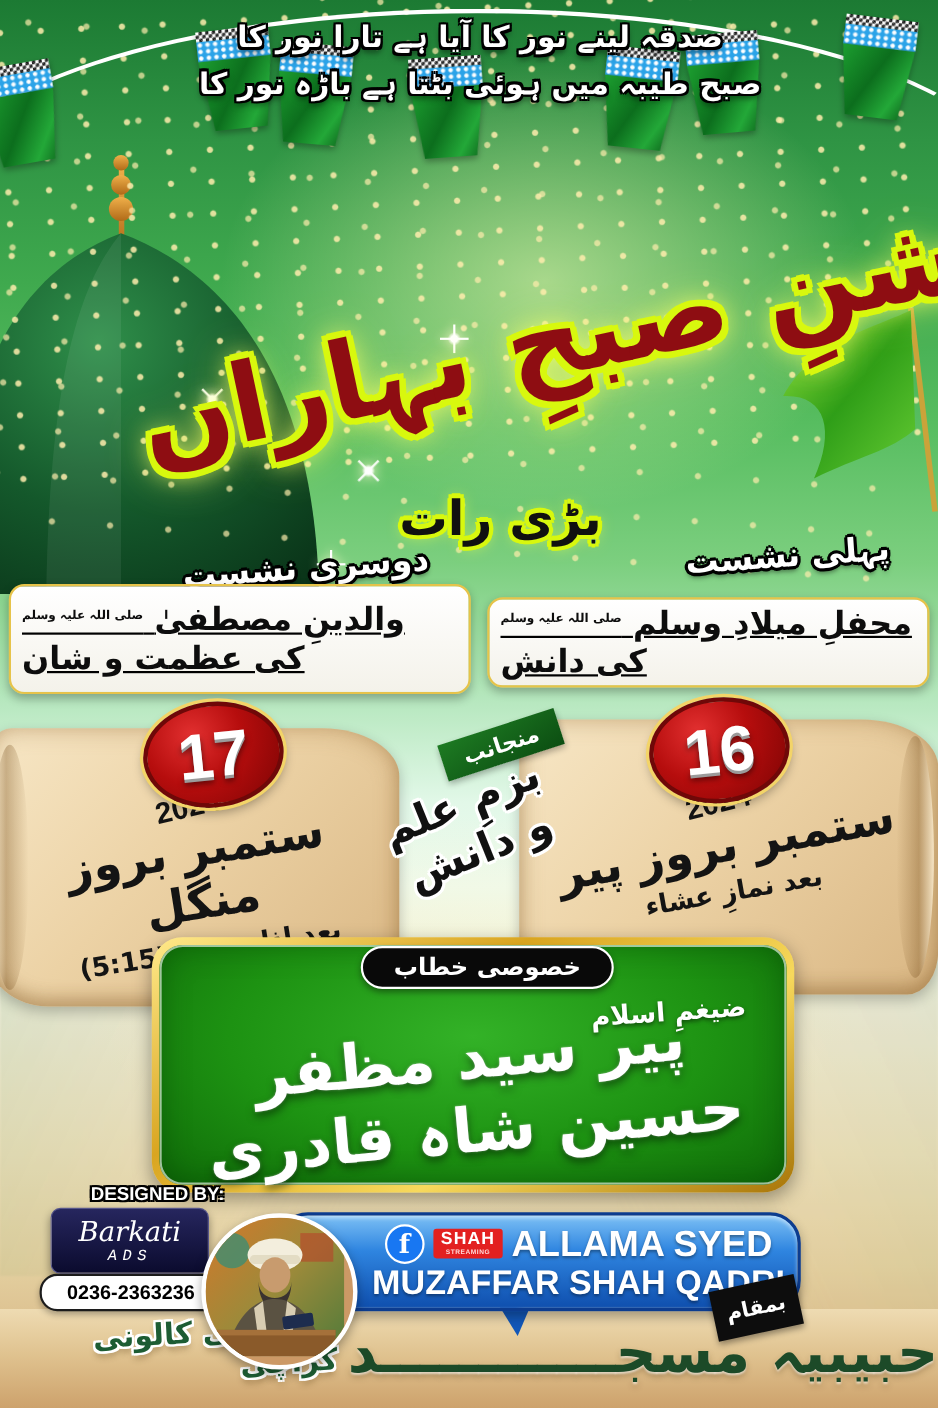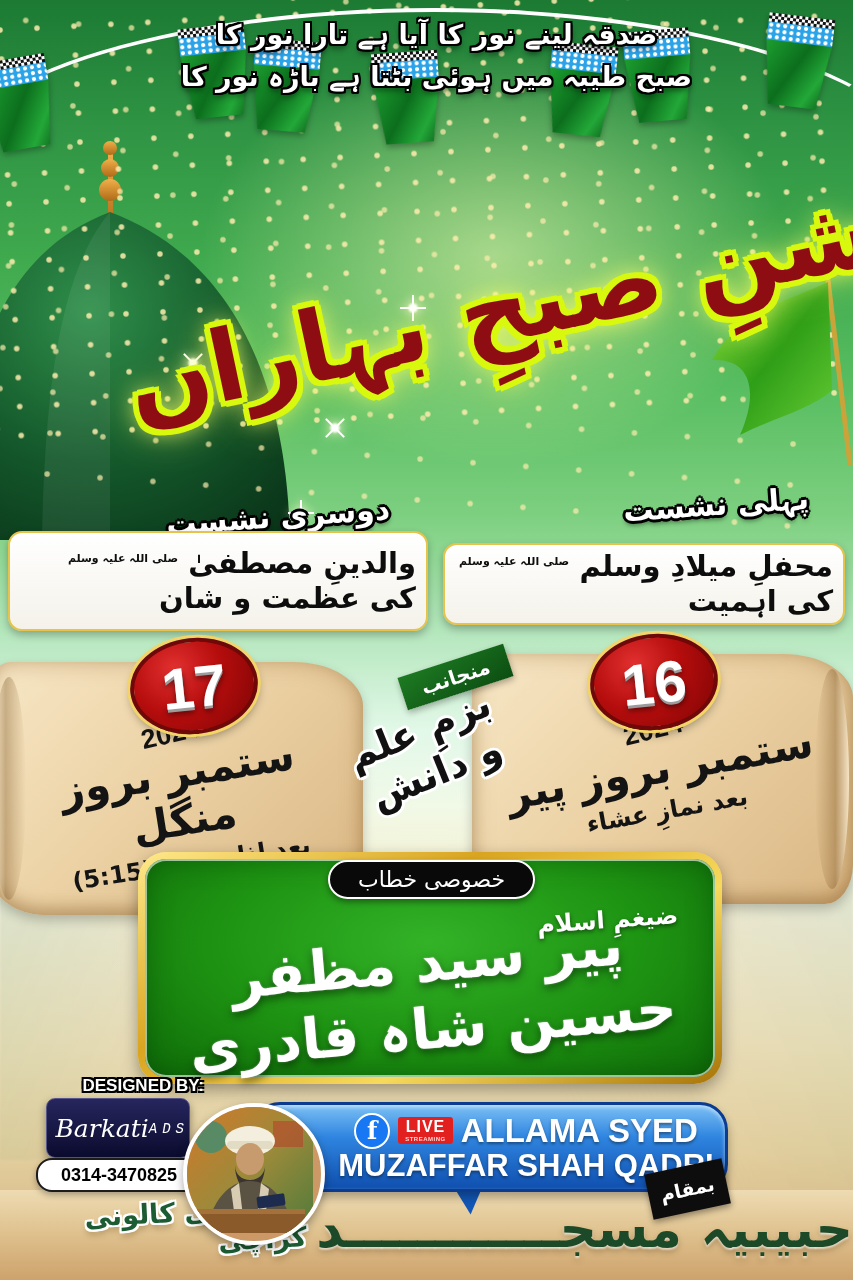--- a/index.html
+++ b/index.html
@@ -47,21 +47,21 @@
     transform:rotate(-12deg);direction:rtl;}
   .title span{font-size:98px;font-weight:bold;color:#8e0d12;white-space:nowrap;
     text-shadow:-5px -5px 0 #d8f80e,5px -5px 0 #d8f80e,-5px 5px 0 #d8f80e,5px 5px 0 #d8f80e,0 -6px 0 #d8f80e,0 6px 0 #d8f80e,-6px 0 0 #d8f80e,6px 0 0 #d8f80e,0 0 22px #f4ff66,0 0 40px rgba(244,255,102,.8);}
   .subtitle{left:290px;top:446px;width:330px;text-align:center;z-index:7;direction:rtl;}
   .subtitle span{font-size:44px;font-weight:bold;color:#101010;
     text-shadow:-3px -3px 0 #d8f80e,3px -3px 0 #d8f80e,-3px 3px 0 #d8f80e,3px 3px 0 #d8f80e,0 -4px 0 #d8f80e,0 4px 0 #d8f80e,-4px 0 0 #d8f80e,4px 0 0 #d8f80e,0 0 14px #eaff4d;}
   
   .session-heading{z-index:8;direction:rtl;text-align:center;color:#fff;font-weight:bold;font-size:30px;
     text-shadow:-2px -2px 0 #000,2px -2px 0 #000,-2px 2px 0 #000,2px 2px 0 #000,0 -3px 0 #000,0 3px 0 #000,-3px 0 0 #000,3px 0 0 #000,0 4px 5px rgba(0,0,0,.5);}
   .session-box{z-index:8;background:linear-gradient(180deg,#ffffff,#f4f2ea);border:2px solid #e6c34a;border-radius:14px;
-    box-shadow:0 4px 9px rgba(0,0,0,.28);display:flex;align-items:center;justify-content:center;direction:rtl;text-align:right;}
+    box-shadow:0 4px 9px rgba(0,0,0,.28);display:flex;align-items:center;justify-content:center;direction:rtl;text-align:left;text-decoration:underline;}
   .session-box .topic{font-size:29px;font-weight:bold;color:#0d0d0d;line-height:1.2;padding:4px 10px;}
   .saw{font-size:11px;font-weight:bold;vertical-align:super;color:#0d0d0d;}
   
   .scroll{z-index:7;background:linear-gradient(135deg,#f7e7c6 0%,#ecd2a5 45%,#d9b683 100%);
     border-radius:22px 70px 28px 56px / 34px 44px 40px 48px;
     box-shadow:inset 0 0 22px rgba(140,95,40,.4), inset 0 -8px 14px rgba(120,80,30,.25), 0 5px 12px rgba(0,0,0,.22);}
   .scroll::before{content:"";position:absolute;top:6%;bottom:6%;width:34px;right:4px;border-radius:50%;
     background:linear-gradient(90deg,rgba(120,80,30,0),rgba(120,80,30,.35) 60%,rgba(250,235,205,.9));}
   .scroll.flip::before{right:auto;left:4px;transform:scaleX(-1);}
   .day-oval{z-index:9;width:120px;height:88px;border-radius:50%;
@@ -80,33 +80,33 @@
     font-size:38px;font-weight:bold;color:#111;line-height:1.2;
     text-shadow:-2px -2px 0 #fff,2px -2px 0 #fff,-2px 2px 0 #fff,2px 2px 0 #fff,0 -3px 0 #fff,0 3px 0 #fff,-3px 0 0 #fff,3px 0 0 #fff;}
   
   .panel-outer{left:138px;top:852px;width:584px;height:232px;z-index:12;padding:7px;box-sizing:border-box;
     background:linear-gradient(150deg,#ffe98a 0%,#d9a520 35%,#f7d95c 65%,#a87508 100%);
     border-radius:28px;box-shadow:0 6px 16px rgba(0,0,0,.35);}
   .panel-inner{width:100%;height:100%;border-radius:21px;
     background:radial-gradient(ellipse at 50% 38%,#33b227 0%,#1d9212 55%,#0f6a08 100%);
     box-shadow:inset 0 0 0 2px rgba(255,255,255,.6), inset 0 0 28px rgba(0,60,0,.45);}
   .special-pill{left:328px;top:860px;z-index:14;background:#090909;color:#fff;border:2px solid #fff;
-    border-radius:22px;padding:5px 28px;font-size:22px;font-weight:normal;direction:rtl;box-shadow:0 3px 6px rgba(0,0,0,.4);}
+    border-radius:22px;padding:5px 28px;font-size:22px;font-weight:bold;direction:rtl;box-shadow:0 3px 6px rgba(0,0,0,.4);}
   .honorific{right:175px;top:906px;z-index:14;color:#fff;font-size:24px;font-weight:bold;direction:rtl;
     transform:rotate(-4deg);text-shadow:0 2px 4px rgba(0,0,0,.5);}
   .speaker-name{left:165px;top:928px;width:530px;z-index:14;direction:rtl;text-align:center;
     transform:rotate(-5deg);color:#fff;font-size:56px;font-weight:bold;line-height:1.2;
     text-shadow:0 4px 8px rgba(0,20,0,.55),0 0 2px rgba(255,255,255,.6);}
   
   .designer-label{left:34px;top:1076px;width:170px;z-index:16;text-align:right;
     font-family:"Liberation Sans",sans-serif;font-size:17px;font-weight:bold;color:#fff;
     text-shadow:-2px -2px 0 #000,2px -2px 0 #000,-2px 2px 0 #000,2px 2px 0 #000,0 2px 0 #000,0 -2px 0 #000;}
   .designer-box{left:46px;top:1098px;width:142px;height:58px;z-index:16;border-radius:9px;
     background:linear-gradient(180deg,#26265e,#0b0b2e);border:1px solid #55558a;
-    display:flex;flex-direction:row;align-items:center;justify-content:flex-end;color:#fff;
+    display:flex;flex-direction:column;align-items:center;justify-content:center;color:#fff;
     box-shadow:0 4px 8px rgba(0,0,0,.4);}
   .designer-box .name{font-family:"DejaVu Serif",serif;font-style:italic;font-size:25px;line-height:1;}
   .designer-box .sub{font-family:Liberation Mono, monospace;font-style:italic;font-size:14px;letter-spacing:5px;margin-top:2px;}
   .designer-phone{left:36px;top:1158px;width:162px;height:30px;z-index:16;background:#fff;border:2px solid #1c1c1c;
     border-radius:16px;display:flex;align-items:center;justify-content:center;
     font-family:"Liberation Sans",sans-serif;font-size:18px;font-weight:bold;color:#000;box-shadow:0 3px 6px rgba(0,0,0,.3);}
   
   .live-bar{left:252px;top:1102px;width:476px;height:90px;z-index:15;border-radius:28px;box-sizing:border-box;
     background:linear-gradient(180deg,#7cc0f5 0%,#2f85e0 38%,#0f4fae 100%);
     border:3px solid #0c3c8f;box-shadow:0 5px 10px rgba(0,0,0,.3), inset 0 2px 4px rgba(255,255,255,.55);
@@ -229,27 +229,30 @@
   <div class="abs sparkle" style="left:180px;top:350px;transform:rotate(45deg);"></div>
 
   <div class="abs couplet">
     <div class="line">صدقہ لینے نور کا آیا ہے تارا نور کا</div>
     <div class="line">صبح طیبہ میں ہوئی بٹتا ہے باڑہ نور کا</div>
   </div>
 
   <div class="abs title">
     <span>جشنِ صبحِ بہاراں</span>
   </div>
+  <div class="abs subtitle">
+    <span>بڑی رات</span>
+  </div>
 
   <div class="abs session-heading" style="right:22px;top:487px;width:230px;transform:rotate(-4deg);">پہلی نشست</div>
   <div class="abs session-box" style="right:8px;top:543px;width:398px;height:78px;">
     <div class="topic">
       <span>محفلِ میلادِ وسلم</span>
       <sup class="saw">صلی اللہ علیہ وسلم</sup>
-      <span>کی اہمیت</span>
+      <span>کی دانش</span>
     </div>
   </div>
 
   <div class="abs session-heading" style="left:128px;top:499px;width:300px;transform:rotate(-4deg);">دوسری نشست</div>
   <div class="abs session-box" style="left:8px;top:531px;width:416px;height:96px;">
     <div class="topic">
       <span>والدینِ مصطفیٰ</span>
       <sup class="saw">صلی اللہ علیہ وسلم</sup>
       <span>کی عظمت و شان</span>
     </div>
@@ -283,27 +286,27 @@
   </div>
   <div class="abs special-pill">خصوصی خطاب</div>
   <div class="abs honorific">ضیغمِ اسلام</div>
   <div class="abs speaker-name">پیر سید مظفر حسین شاہ قادری</div>
 
   <div class="abs designer-label">DESIGNED BY:</div>
   <div class="abs designer-box">
     <div class="name">Barkati</div>
     <div class="sub">ADS</div>
   </div>
-  <div class="abs designer-phone">0314-3470825</div>
+  <div class="abs designer-phone">0236-2363236</div>
 
   <div class="abs live-bar">
     <div class="live-row">
       <div class="fb-circle">f</div>
       <div class="live-badge">
-        <div class="live">LIVE</div>
+        <div class="live">SHAH</div>
         <div class="streaming">STREAMING</div>
       </div>
       <div class="live-name1">ALLAMA SYED</div>
     </div>
     <div class="live-name2">MUZAFFAR SHAH QADRI</div>
   </div>
   <div class="abs bar-tail"></div>
 
   <div class="abs photo">
     <svg width="126" height="126" viewBox="0 0 126 126">

